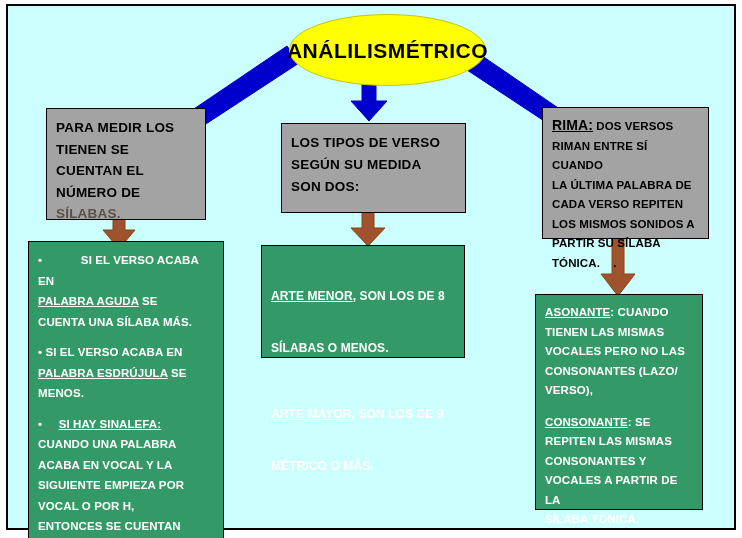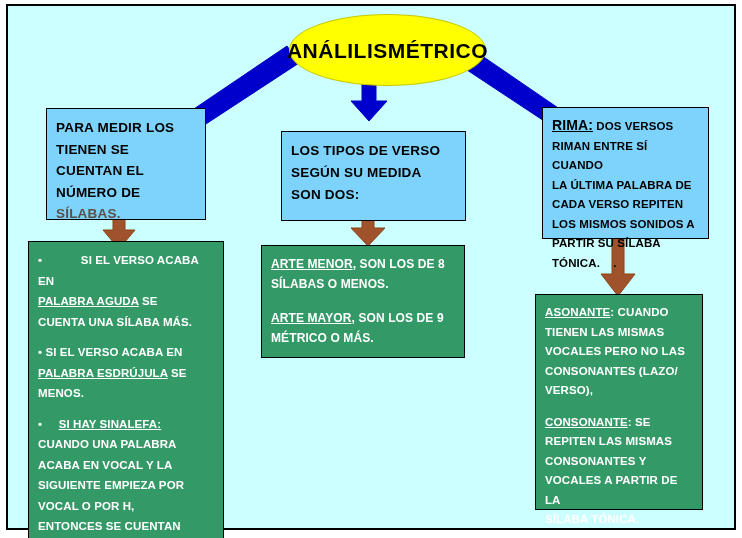--- a/index.html
+++ b/index.html
@@ -48,21 +48,21 @@
     color: #000000;
     font-weight: bold;
     font-size: 21px;
     line-height: 25px;
     letter-spacing: 0.5px;
     text-align: center;
   }
 
   
   .box-orange {
-    background: #7dd3fc;
+    background: #a3a3a3;
     border: 1px solid #000000;
     color: #000000;
     z-index: 4;
   }
   
   .box-green {
     background: #339966;
     border: 1px solid #000000;
     color: #ffffff;
     z-index: 4;
@@ -85,29 +85,29 @@
   #box-medir .dim { color: #595047; }
 
   #box-tipos .ln { font-size: 13.5px; line-height: 22px; letter-spacing: 0.2px; }
 
   #box-rima .ln { font-size: 11.5px; line-height: 19.5px; letter-spacing: 0.1px; }
   #box-rima .big { font-size: 14px; }
 
   #box-reglas .ln { font-size: 11.5px; line-height: 20.5px; letter-spacing: 0.1px; }
   #box-reglas .gap { height: 10px; }
 
-  #box-arte .ln { font-size: 12px; line-height: 20px; letter-spacing: 0.1px; }
+  #box-arte .ln { font-size: 12px; line-height: 20px; letter-spacing: 0.1px; margin-top: 32px; }
   #box-arte .gap { height: 14px; }
 
   #box-rimas2 .ln { font-size: 11.5px; line-height: 19.5px; letter-spacing: 0.1px; }
   #box-rimas2 .gap { height: 12px; }
 
   
   #box-medir  { left: 38px;  top: 102px; width: 160px; height: 112px; }
-  #box-tipos  { left: 273px; top: 117px; width: 185px; height: 90px; margin-top: 8px;  }
+  #box-tipos  { left: 273px; top: 117px; width: 185px; height: 90px;  }
   #box-rima   { left: 527px; top: 101px; width: 167px; height: 132px; margin-left: 7px; }
 
   #box-reglas { left: 20px;  top: 235px; width: 196px; height: 326px; }
   #box-arte   { left: 253px; top: 239px; width: 204px; height: 113px; }
   #box-rimas2 { left: 527px; top: 288px; width: 168px; height: 216px; }
 
   
   #arrows {
     position: absolute;
     left: 0; top: 0;

